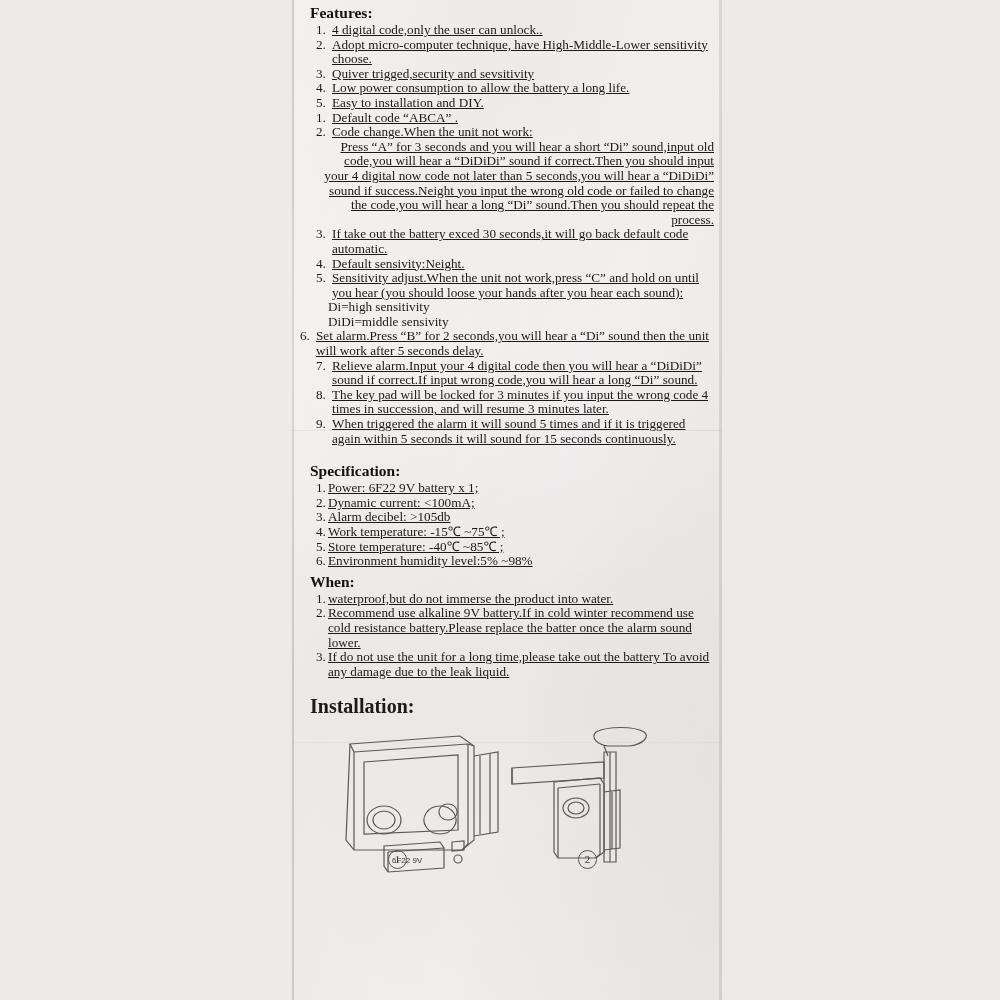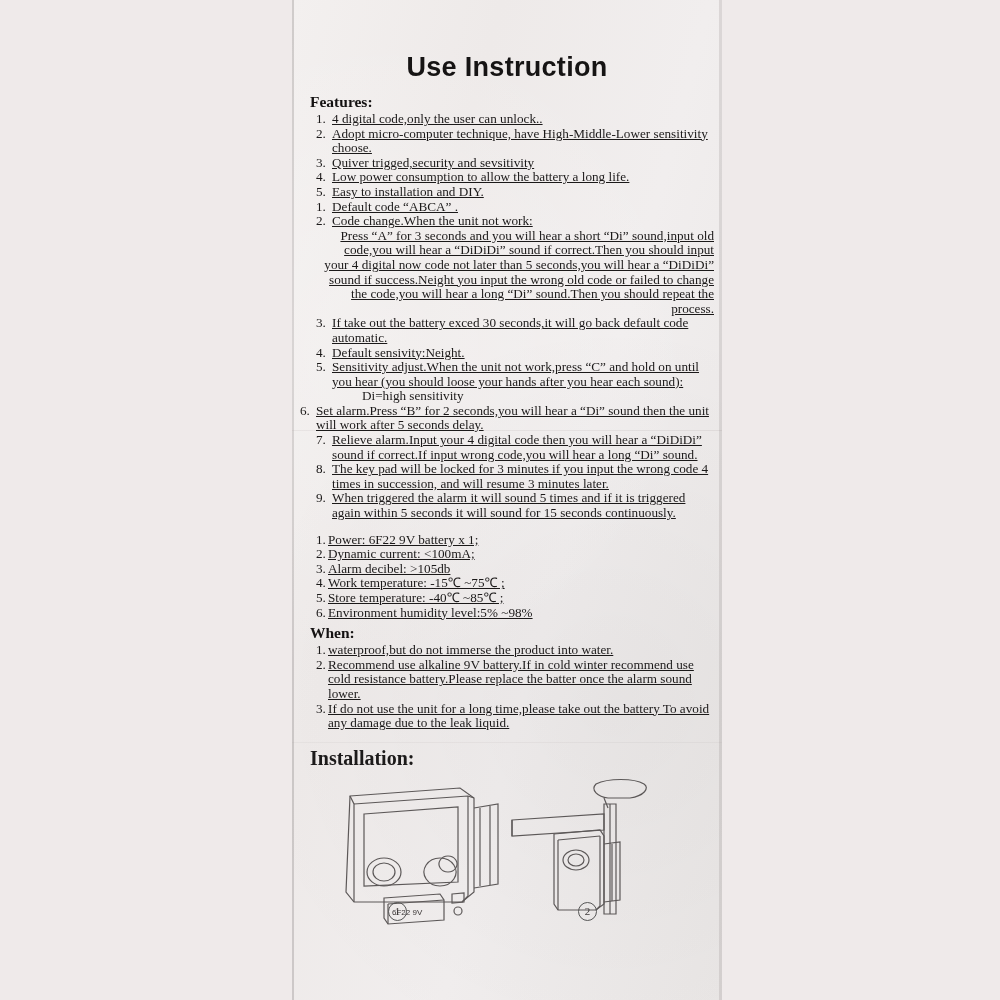--- a/index.html
+++ b/index.html
@@ -88,21 +88,21 @@
     display: block;
     text-decoration: underline;
   }
   .plain {
     font-size: 13.2px;
     line-height: 14.6px;
     margin: 0 8px 0 18px;
     color: #1b1919;
   }
   .indent-mid {
-    margin-left: 70px;
+    margin-left: 36px;
   }
   .gap-md { height: 12px; }
 
   
   .install-head {
     font-weight: bold;
     font-size: 20px;
     margin: 16px 0 4px 18px;
   }
   .figures {
@@ -140,21 +140,20 @@
 <body>
 
 <div id="page">
   <div class="sheet">
     <div class="crease" style="left:0;top:430px;width:430px;height:1px;"></div>
     <div class="crease" style="left:0;top:742px;width:430px;height:1px;opacity:.6;"></div>
     <div class="noise"></div>
 
     <div class="content">
 
-      <div class="doc-title">Use Instruction</div>
 
       <div class="section-head">Features:</div>
       <div class="item">
         <span class="num">1.</span>
         <span class="body">4 digital code,only the user can unlock..</span>
       </div>
       <div class="item">
         <span class="num">2.</span>
         <span class="body">Adopt micro-computer technique,  have High-Middle-Lower sensitivity choose.</span>
       </div>
@@ -188,39 +187,41 @@
       </div>
       <div class="item">
         <span class="num">4.</span>
         <span class="body">Default sensivity:Neight.</span>
       </div>
       <div class="item">
         <span class="num">5.</span>
         <span class="body">Sensitivity adjust.When the unit not work,press “C” and hold on until you hear (you should loose your hands after you hear each sound):</span>
       </div>
       <div class="plain indent-mid">Di=high sensitivity</div>
+      <div class="plain indent-mid">DiDi=middle sensivity</div>
       <div class="item" style="margin-left:8px;">
         <span class="num">6.</span>
         <span class="body">Set alarm.Press “B” for 2 seconds,you will hear a “Di” sound then the unit will work after 5 seconds delay.</span>
       </div>
       <div class="item">
         <span class="num">7.</span>
         <span class="body">Relieve alarm.Input your 4 digital code then you will hear a “DiDiDi” sound if correct.If input wrong code,you will hear a long “Di” sound.</span>
       </div>
       <div class="item">
         <span class="num">8.</span>
         <span class="body">The key pad will be locked for 3 minutes if you input the wrong code 4 times in succession, and will resume 3 minutes later.</span>
       </div>
       <div class="item">
         <span class="num">9.</span>
         <span class="body">When triggered the alarm it will sound 5 times and if it is triggered again within 5 seconds it will sound for 15 seconds continuously.</span>
       </div>
 
       <div class="gap-md"></div>
 
+      <div class="section-head">Specification:</div>
       <div class="item" style="padding-left:12px;">
         <span class="num">1.</span>
         <span class="body">Power:  6F22 9V battery x 1;</span>
       </div>
       <div class="item" style="padding-left:12px;">
         <span class="num">2.</span>
         <span class="body">Dynamic current:  &lt;100mA;</span>
       </div>
       <div class="item" style="padding-left:12px;">
         <span class="num">3.</span>

